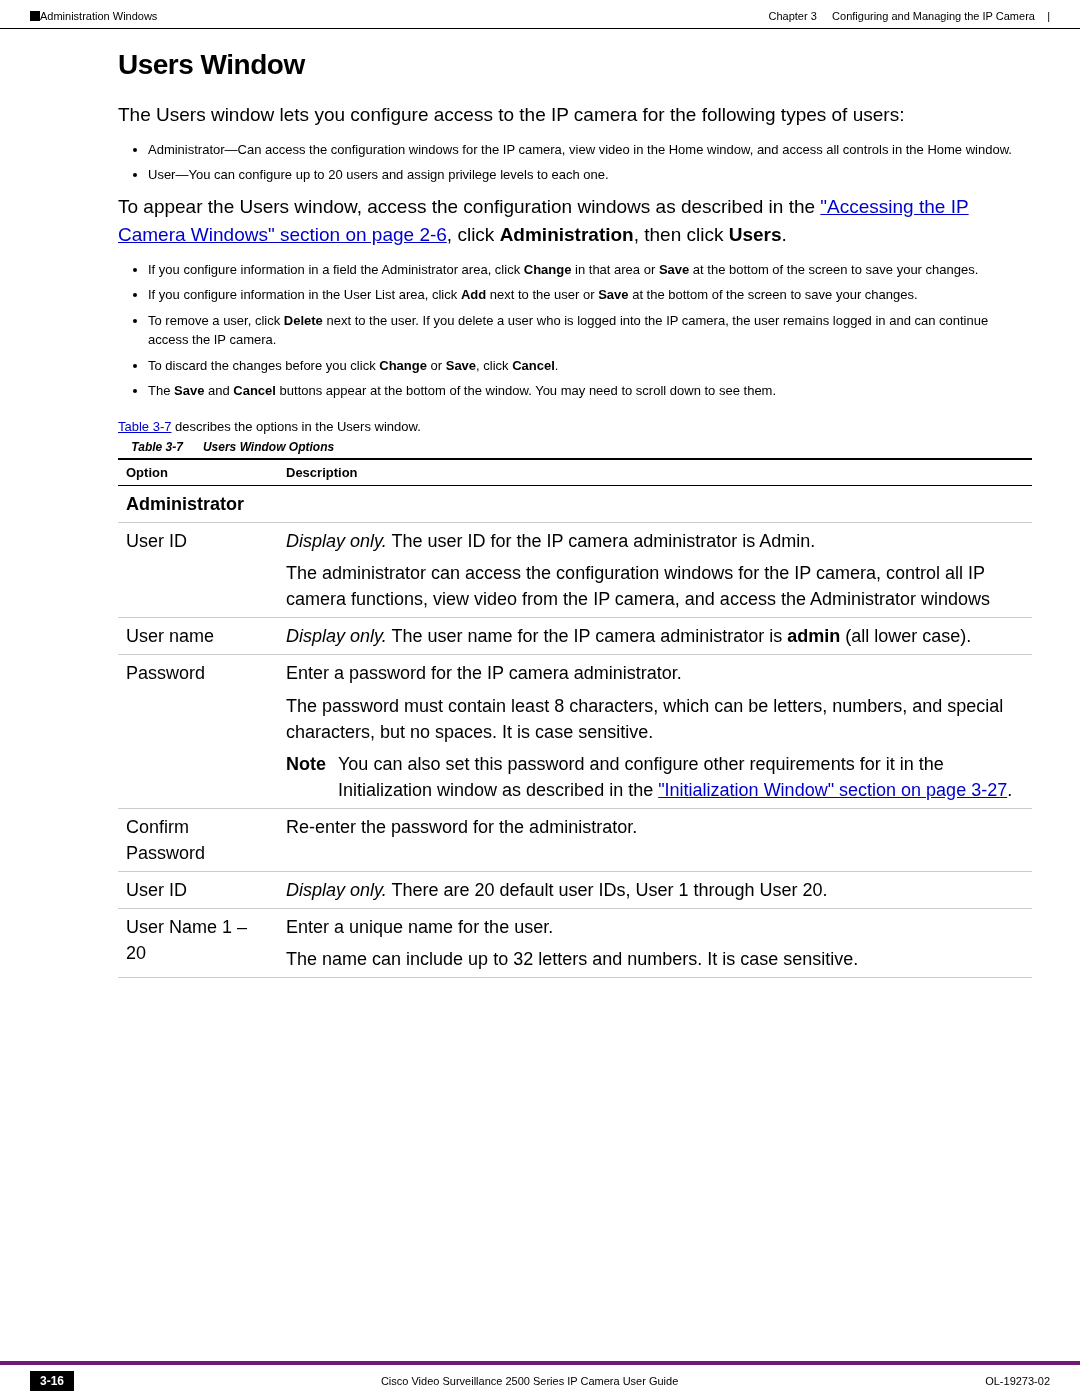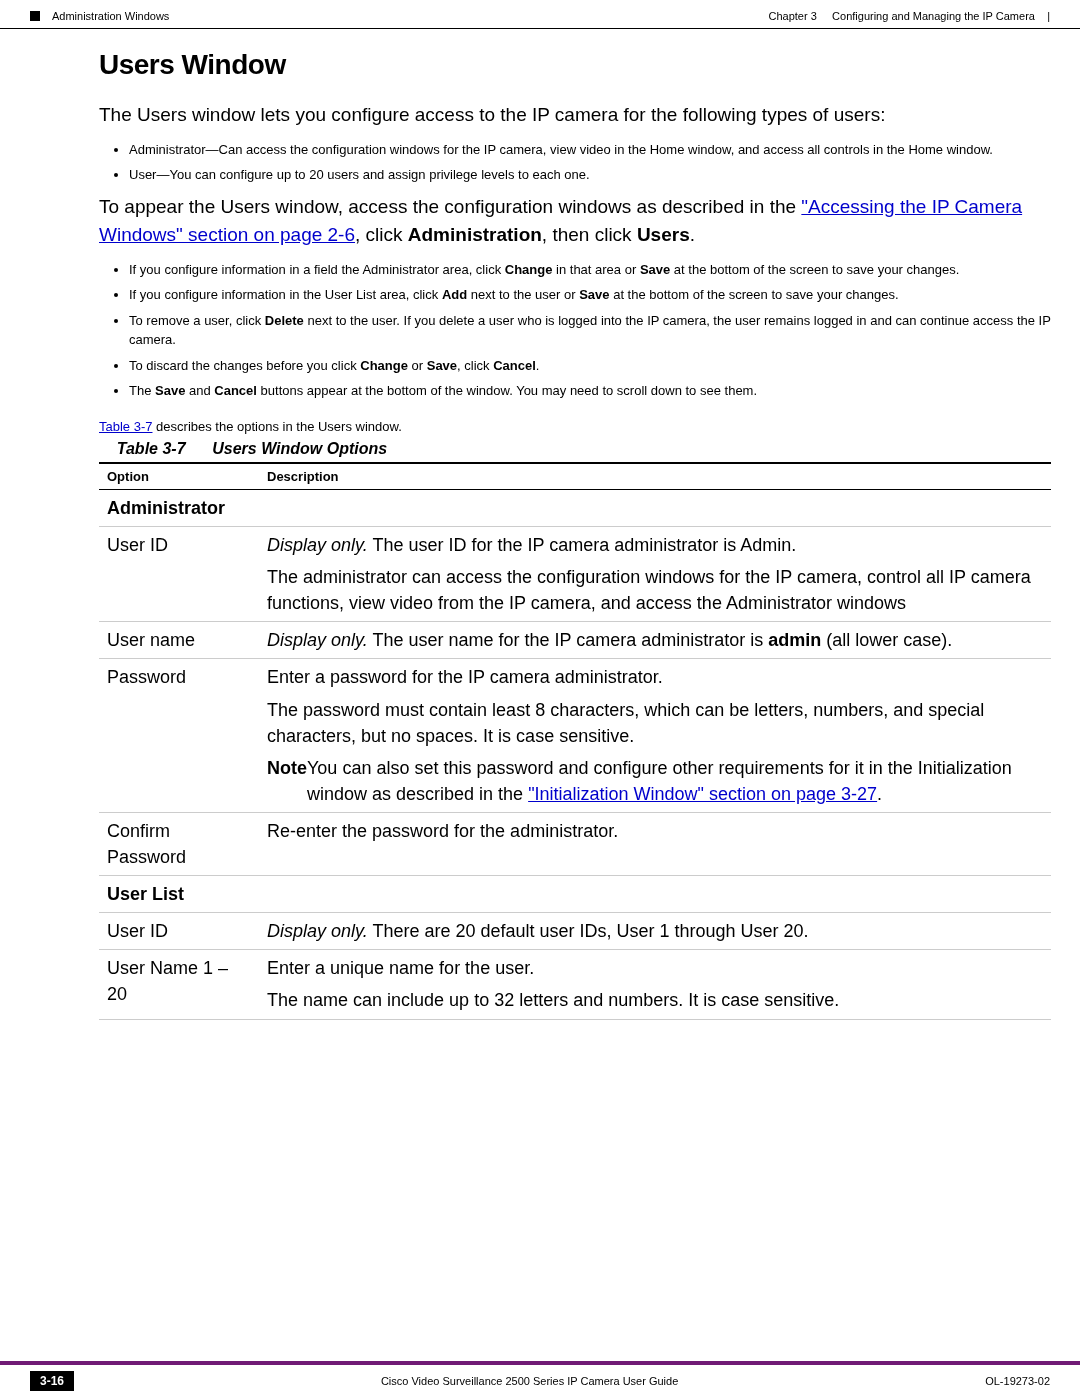--- a/index.html
+++ b/index.html
@@ -18,36 +18,36 @@
       display: flex;
       justify-content: space-between;
       align-items: center;
       padding: 10px 30px 6px 30px;
       border-bottom: 1px solid #000;
       font-size: 11px;
     }
     .page-header .left-header {
       display: flex;
       align-items: center;
-      gap: 12px;
+      gap: 0;
     }
     .page-header .black-square {
       width: 10px;
       height: 10px;
       background: #000;
       display: inline-block;
     }
     .page-header .right-header {
       text-align: right;
     }
 
     
     .content-wrapper {
       display: flex;
-      padding: 0 29px;
+      padding: 0 48px;
     }
 
     
     .left-margin {
       width: 60px;
       flex-shrink: 0;
     }
 
     
     .main-content {
@@ -92,21 +92,21 @@
       margin: 16px 0 4px 0;
       font-size: 13px;
     }
     .table-caption .table-ref {
       color: #0000CC;
       text-decoration: underline;
     }
 
     
     .table-label {
-      font-size: 16px;
+      font-size: 12px;
       margin-bottom: 4px;
     }
     .table-label span {
       font-style: italic;
       font-weight: bold;
     }
 
     
     .options-table {
       width: 100%;
@@ -137,21 +137,21 @@
       padding: 5px 8px;
     }
     .options-table .col-option {
       width: 160px;
     }
     .options-table .col-desc {
       width: auto;
     }
     .note-box {
       display: flex;
-      gap: 0;
+      gap: 12px;
       margin-top: 4px;
       justify-content: flex-end;
     }
     .note-label {
       font-weight: bold;
       white-space: nowrap;
     }
 
     
     .page-footer {
@@ -285,23 +285,20 @@
           </td>
         </tr>
 
         <tr>
           <td class="col-option">Confirm Password</td>
           <td class="col-desc">
             <p>Re-enter the password for the administrator.</p>
           </td>
         </tr>
 
-        <tr class="section-header">
-          <td colspan="2">User List</td>
-        </tr>
 
         <tr>
           <td class="col-option">User ID</td>
           <td class="col-desc">
             <p><em>Display only.</em> There are 20 default user IDs, User 1 through User 20.</p>
           </td>
         </tr>
 
         <tr>
           <td class="col-option">User Name 1 – 20</td>

